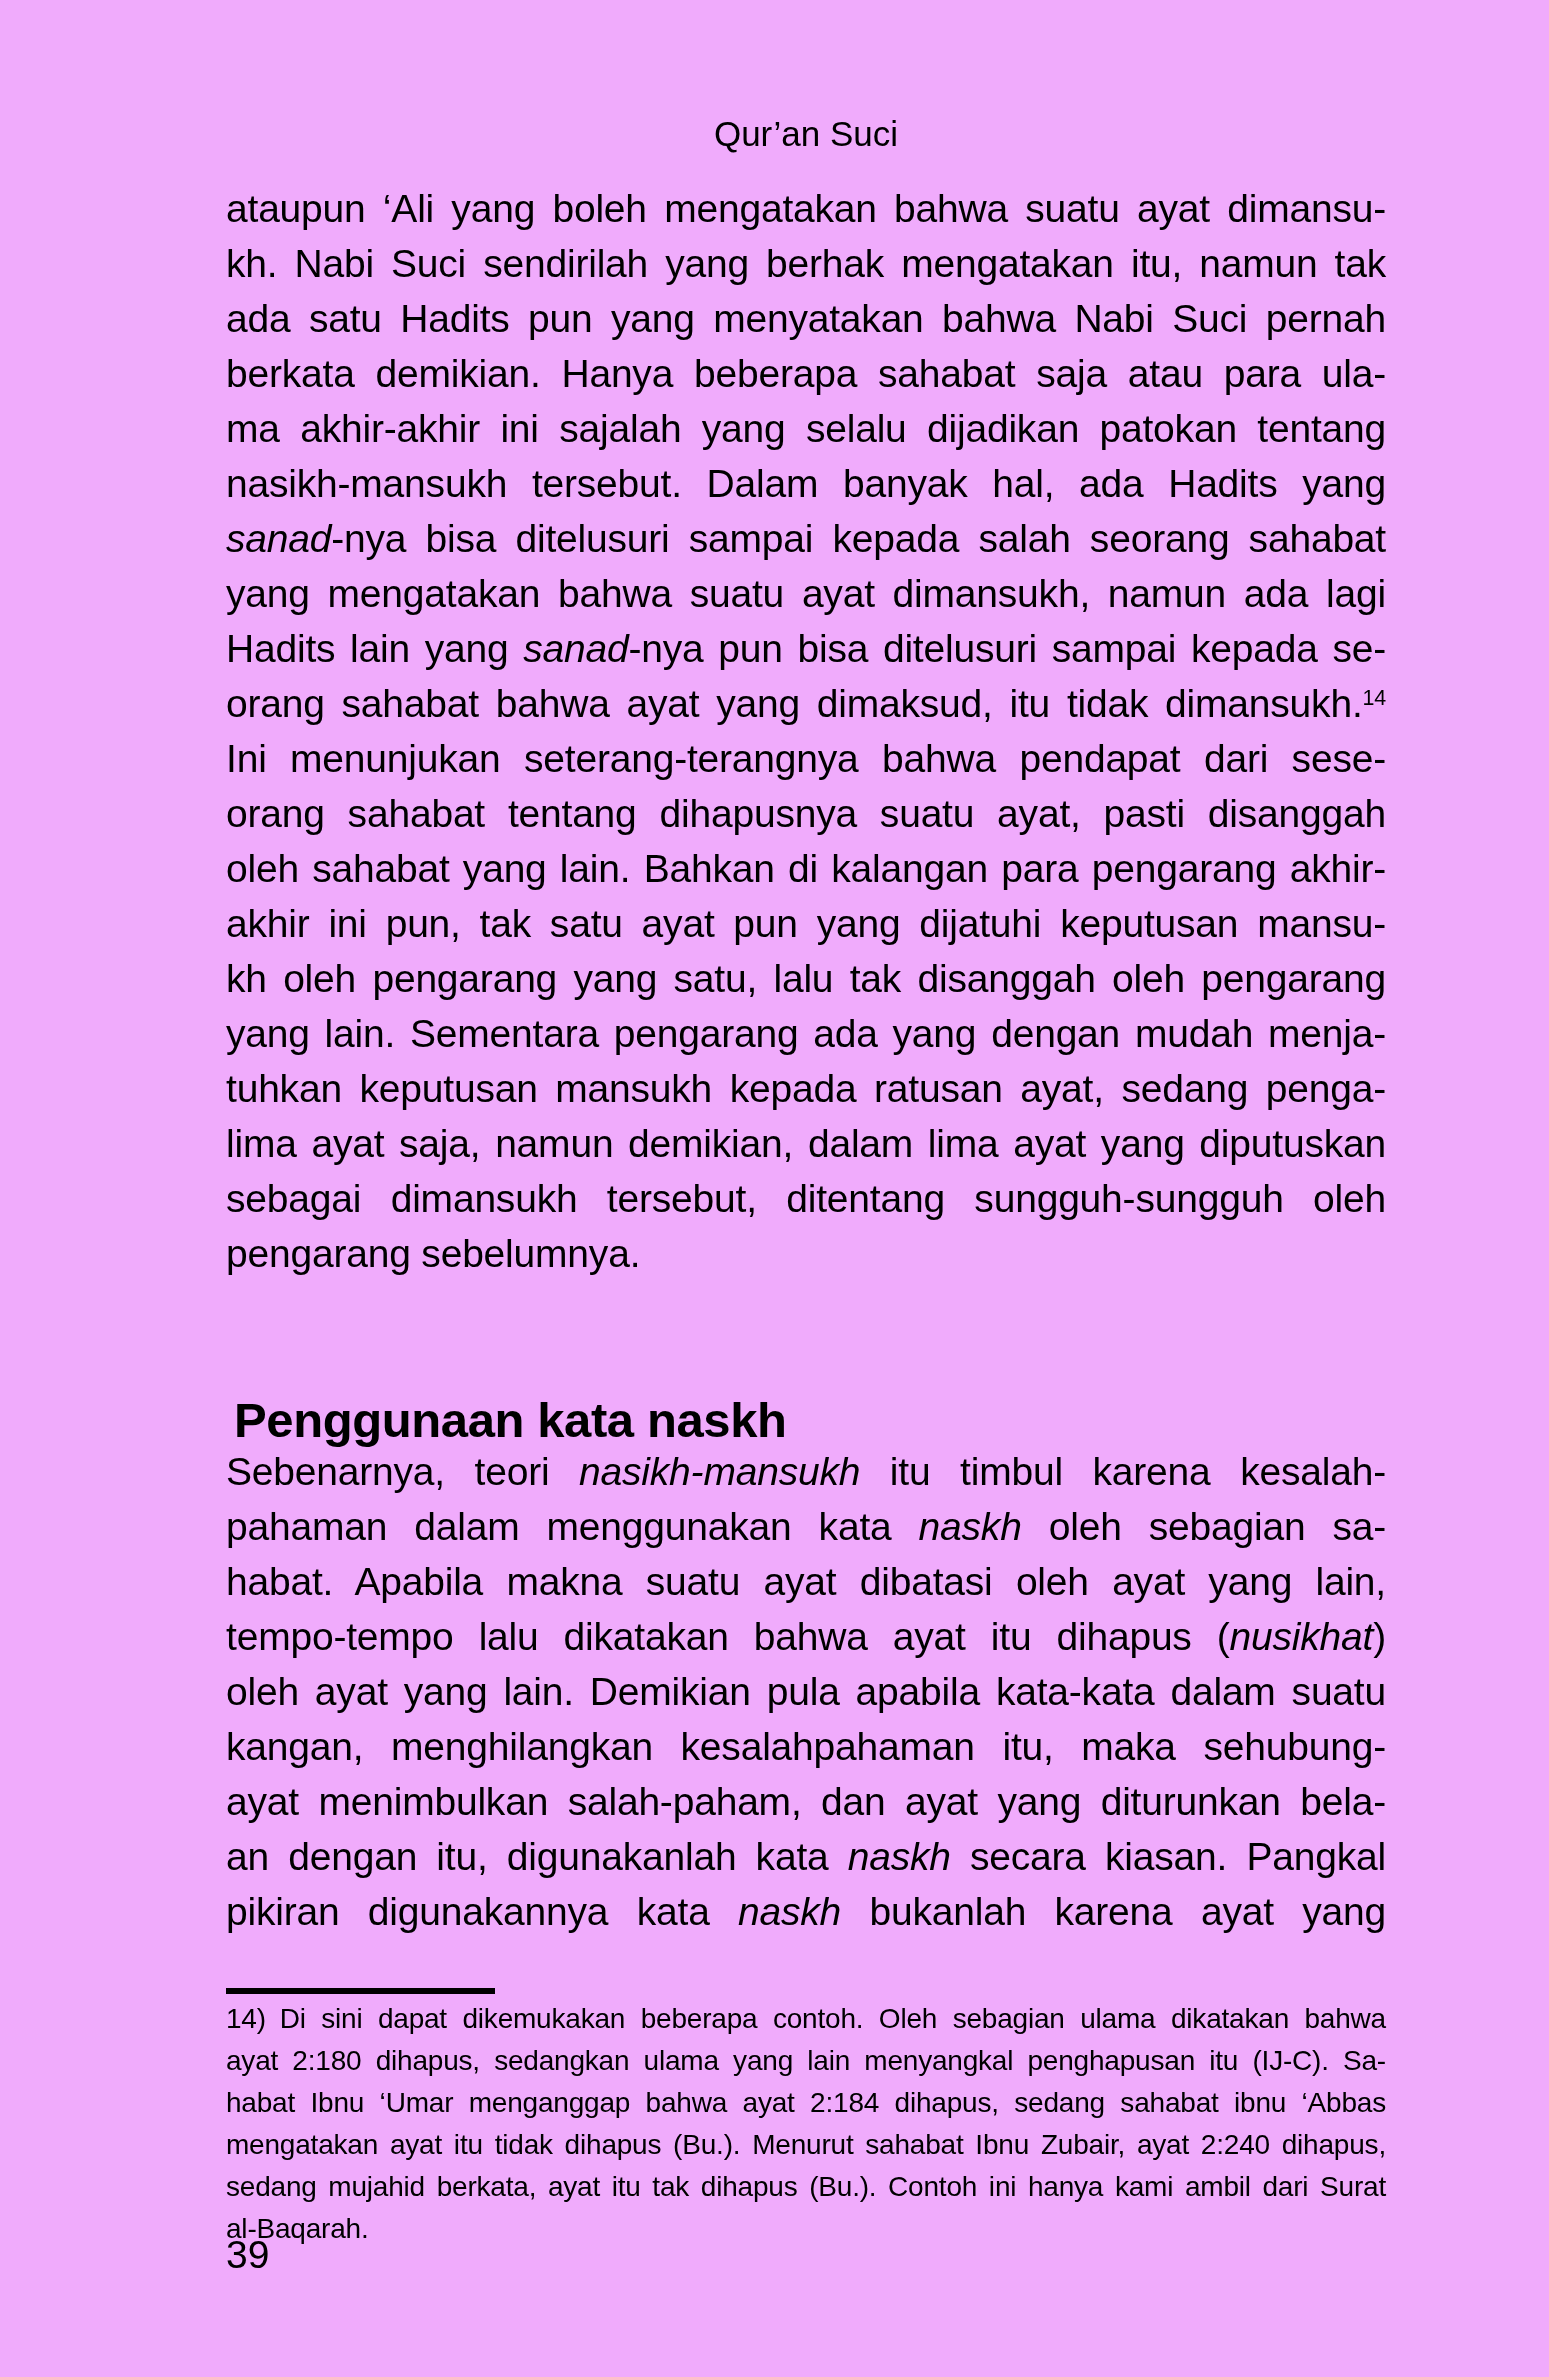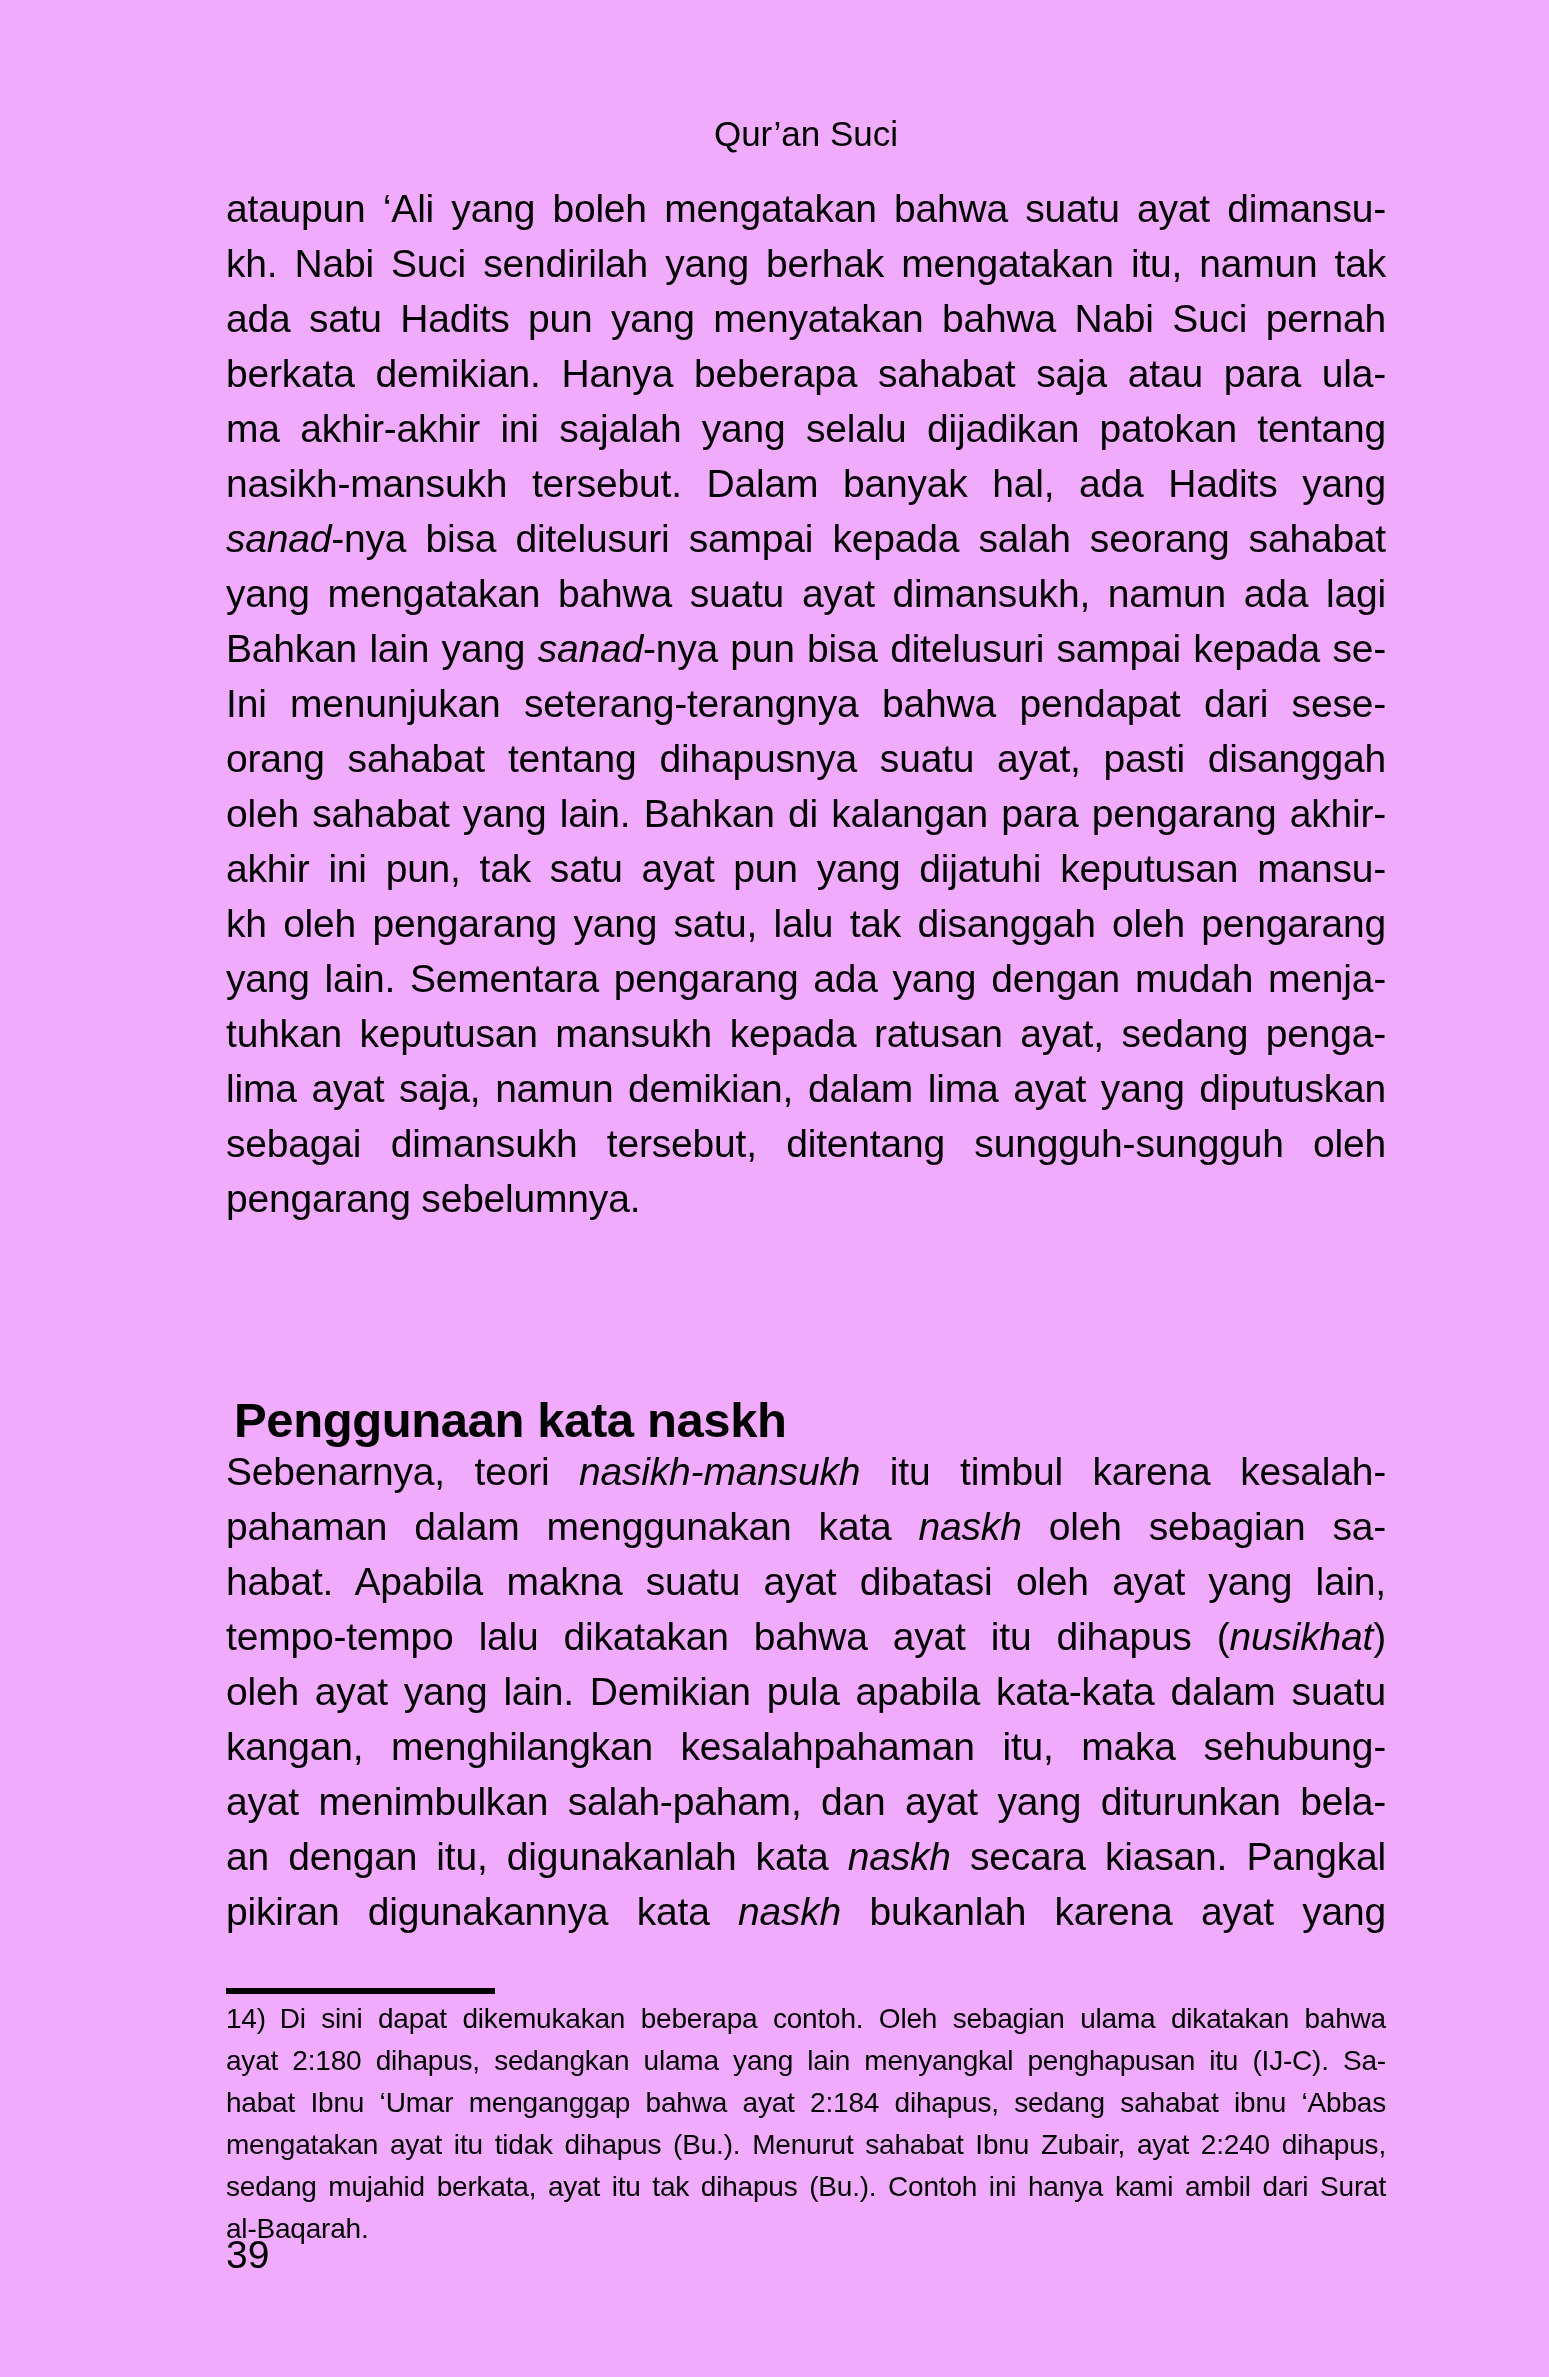--- a/index.html
+++ b/index.html
@@ -99,21 +99,22 @@
 
   <div class="para para1">
       <div class="tline"><span>ataupun ‘Ali yang boleh mengatakan bahwa suatu ayat dimansu-</span></div>
       <div class="tline"><span>kh. Nabi Suci sendirilah yang berhak mengatakan itu, namun tak</span></div>
       <div class="tline"><span>ada satu Hadits pun yang menyatakan bahwa Nabi Suci pernah</span></div>
       <div class="tline"><span>berkata demikian. Hanya beberapa sahabat saja atau para ula-</span></div>
       <div class="tline"><span>ma akhir-akhir ini sajalah yang selalu dijadikan patokan tentang</span></div>
       <div class="tline"><span>nasikh-mansukh tersebut. Dalam banyak hal, ada Hadits yang</span></div>
       <div class="tline"><span class="it">sanad</span><span>-nya bisa ditelusuri sampai kepada salah seorang sahabat</span></div>
       <div class="tline"><span>yang mengatakan bahwa suatu ayat dimansukh, namun ada lagi</span></div>
-      <div class="tline"><span>Bahkan lain yang </span><span class="it">sanad</span><span>-nya pun bisa ditelusuri sampai kepada se-</span></div>
+      <div class="tline"><span>Hadits lain yang </span><span class="it">sanad</span><span>-nya pun bisa ditelusuri sampai kepada se-</span></div>
+      <div class="tline"><span>orang sahabat bahwa ayat yang dimaksud, itu tidak dimansukh.</span><sup>14</sup></div>
       <div class="tline"><span>Ini menunjukan seterang-terangnya bahwa pendapat dari sese-</span></div>
       <div class="tline"><span>orang sahabat tentang dihapusnya suatu ayat, pasti disanggah</span></div>
       <div class="tline"><span>oleh sahabat yang lain. Bahkan di kalangan para pengarang akhir-</span></div>
       <div class="tline"><span>akhir ini pun, tak satu ayat pun yang dijatuhi keputusan mansu-</span></div>
       <div class="tline"><span>kh oleh pengarang yang satu, lalu tak disanggah oleh pengarang</span></div>
       <div class="tline"><span>yang lain. Sementara pengarang ada yang dengan mudah menja-</span></div>
       <div class="tline"><span>tuhkan keputusan mansukh kepada ratusan ayat, sedang penga-</span></div>
       <div class="tline"><span>lima ayat saja, namun demikian, dalam lima ayat yang diputuskan</span></div>
       <div class="tline"><span>sebagai dimansukh tersebut, ditentang sungguh-sungguh oleh</span></div>
       <div class="tline tline-last"><span>pengarang sebelumnya.</span></div>

